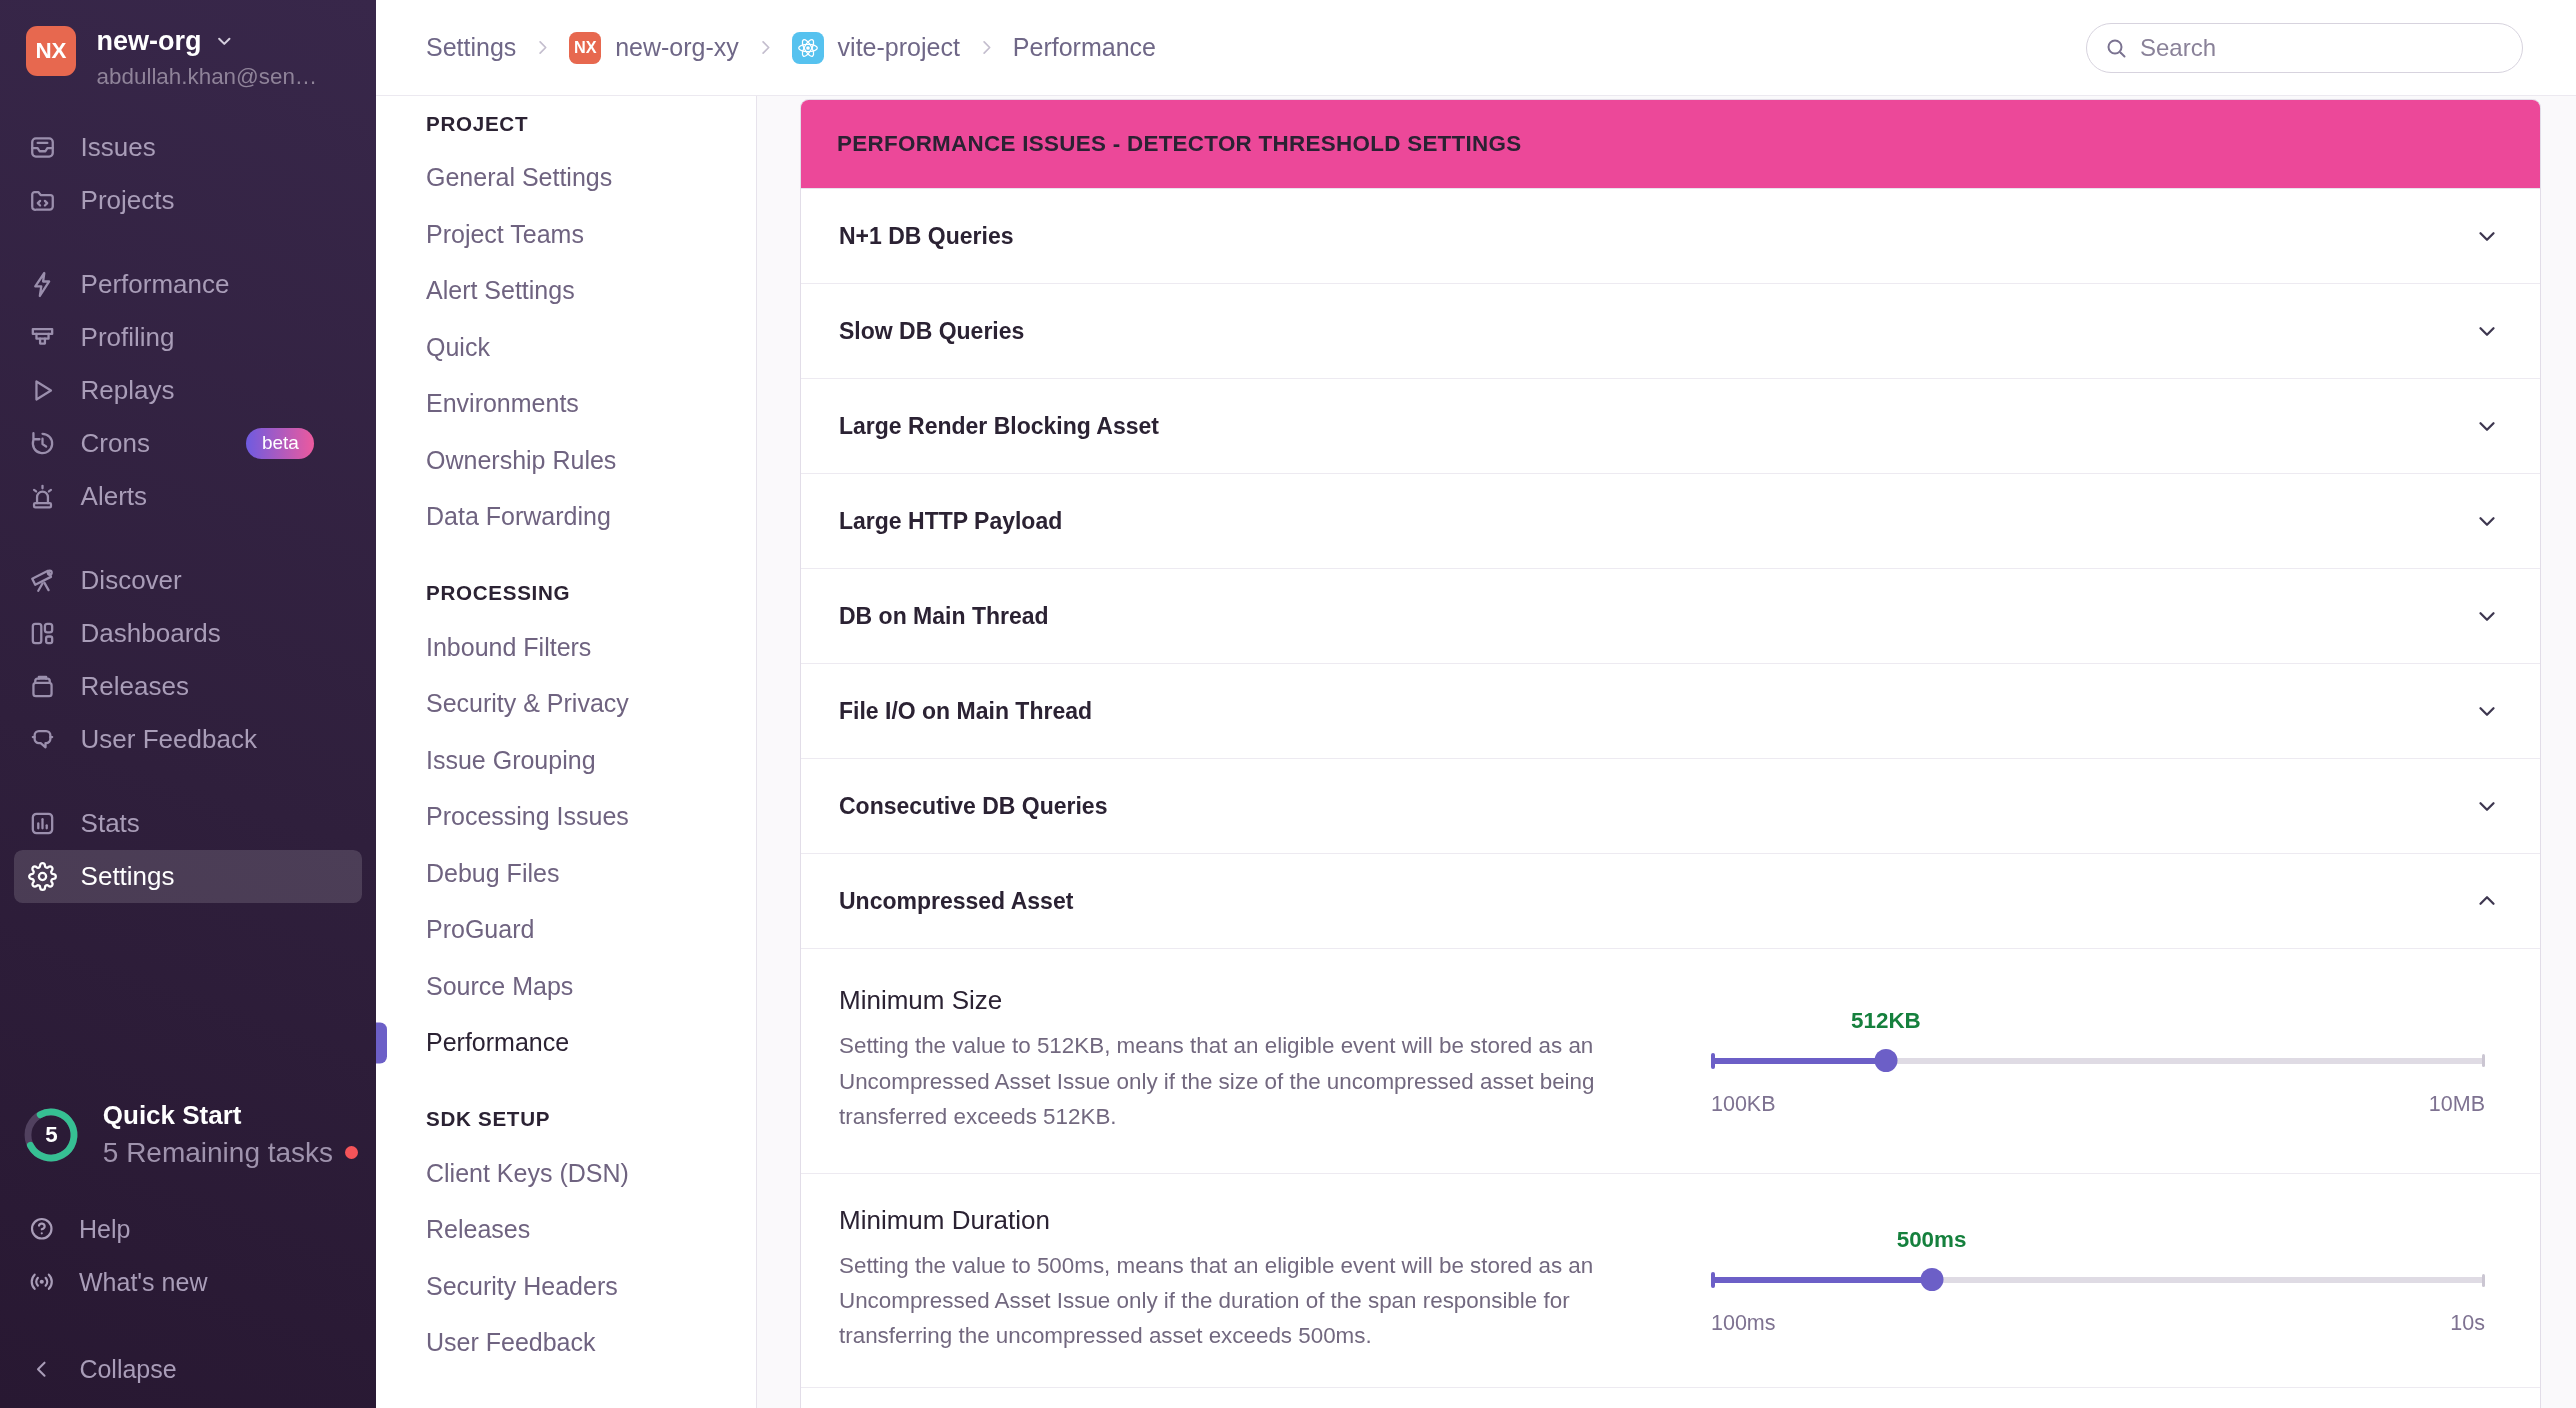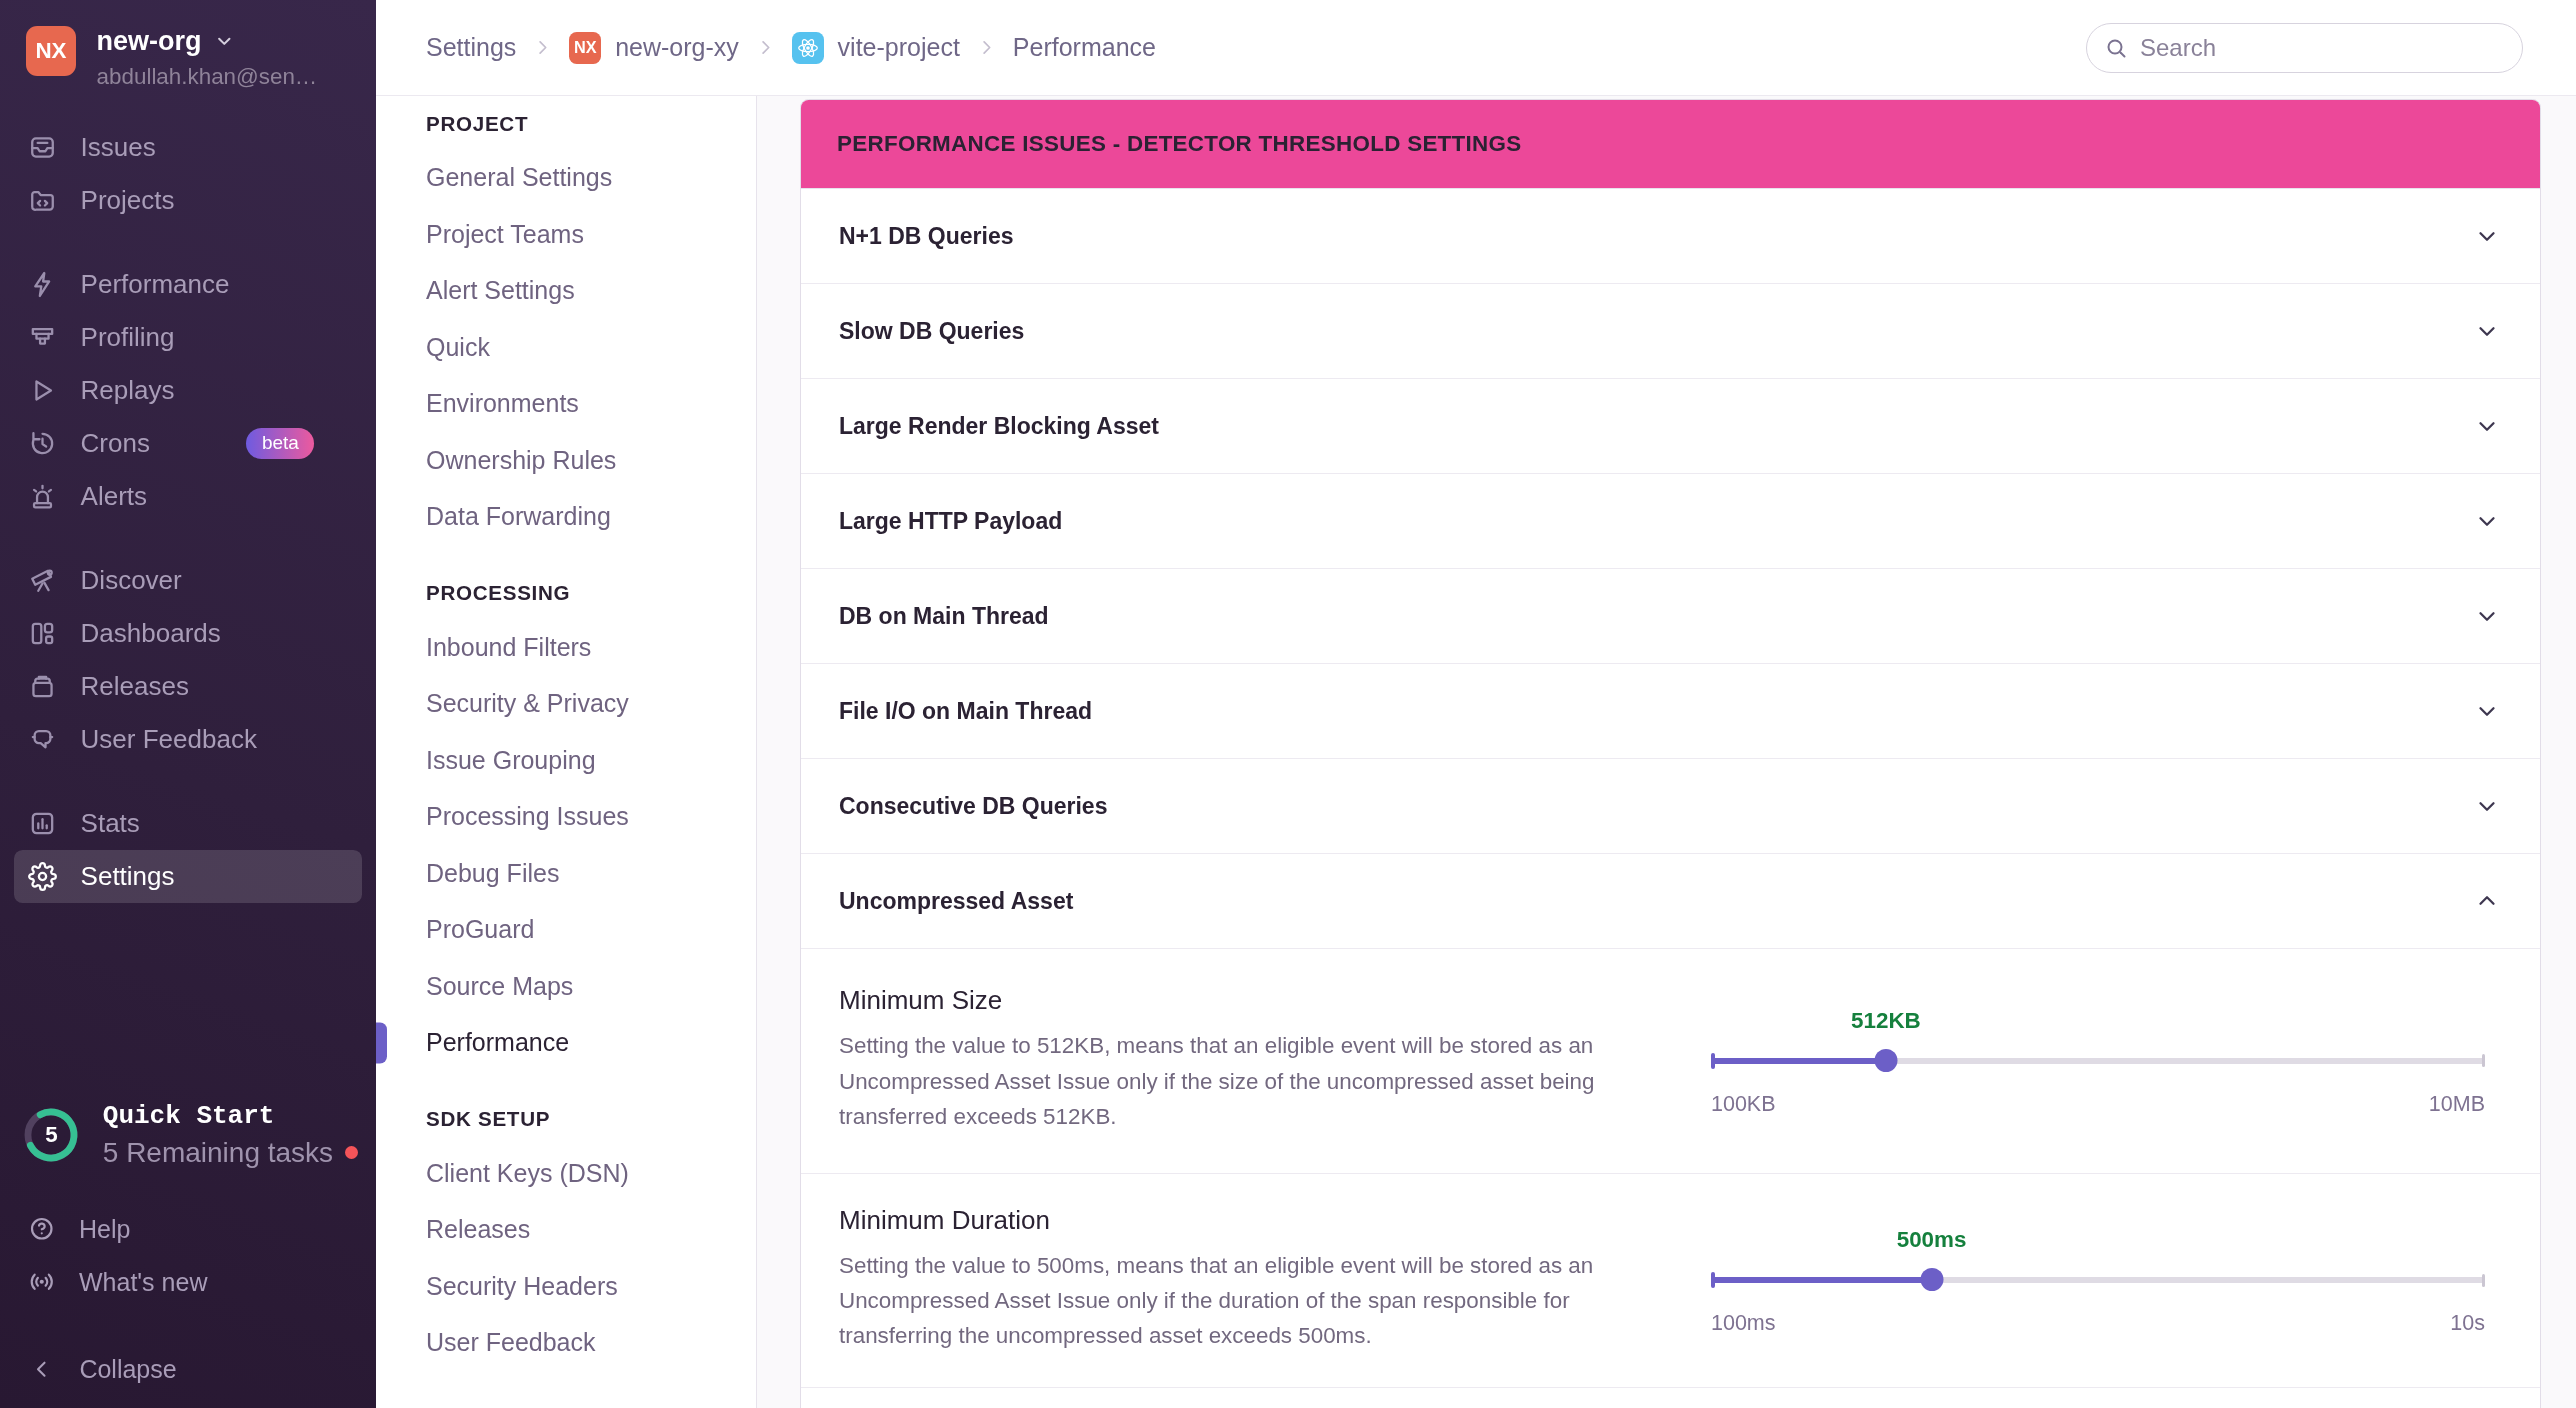--- a/index.html
+++ b/index.html
@@ -18,21 +18,21 @@
   .nav-item { display:flex; align-items:center; gap:24px; height:53px; padding:0 13.8px; border-radius:8.6px; font-size:26px; cursor:pointer; }
   .nav-item .nicon { width:29px; height:29px; flex:0 0 29px; color:#9b8fad; }
   .nav-item.gap-top { margin-top:31px; }
   .nav-item.active { background:rgba(255,255,255,0.14); color:#fff; }
   .nav-item.active .nicon { color:#fff; }
   .beta-badge { margin-left:auto; margin-right:34px; font-size:19px; color:#fff; background:linear-gradient(90deg,#6E5BE0,#EC5A9E); padding:4.3px 15.5px; border-radius:859px; }
   .side-spacer { flex:1; }
   .quick-start { display:flex; align-items:center; gap:22.4px; padding:0 13.8px 0 22.4px; margin-bottom:34px; cursor:pointer; }
   .qs-ring { position:relative; width:58px; height:58px; flex:0 0 58px; }
   .qs-num { position:absolute; inset:0; display:flex; align-items:center; justify-content:center; color:#fff; font-size:22.4px; font-weight:700; }
-  .qs-title { color:#fff; font-size:26px; font-weight:600;font-family:Liberation Mono, monospace; }
+  .qs-title { color:#fff; font-size:26px; font-weight:600; }
   .qs-sub { margin-top:5.2px; font-size:28px; color:#9F93AD; display:flex; align-items:center; gap:12px; }
   .red-dot { width:13px; height:13px; border-radius:50%; background:#F55459; display:inline-block; }
   .util-item { display:flex; align-items:center; gap:24px; height:53px; padding:0 27.5px; font-size:25px; cursor:pointer; }
   .util-item .nicon { width:27.5px; height:27.5px; flex:0 0 27.5px; }
   .collapse-row { display:flex; align-items:center; gap:26px; padding:22.4px 31px 24px; margin-top:24px; font-size:25px; cursor:pointer; }
 
   
   .right { flex:1; min-width:0; display:flex; flex-direction:column; background:#FAF9FB; }
   .topbar { height:96px; flex:0 0 96px; background:#fff; border-bottom:0.9px solid #ECE9F0; display:flex; align-items:center; padding-left:50px; }
   .breadcrumb { display:flex; align-items:center; gap:17px; font-size:25px; color:#6F6787; }

